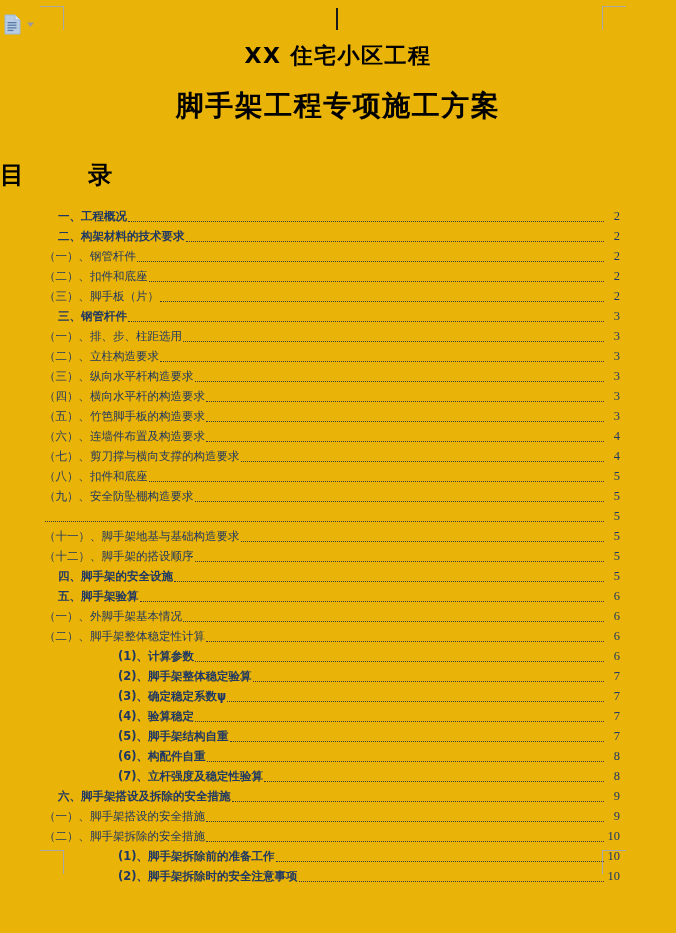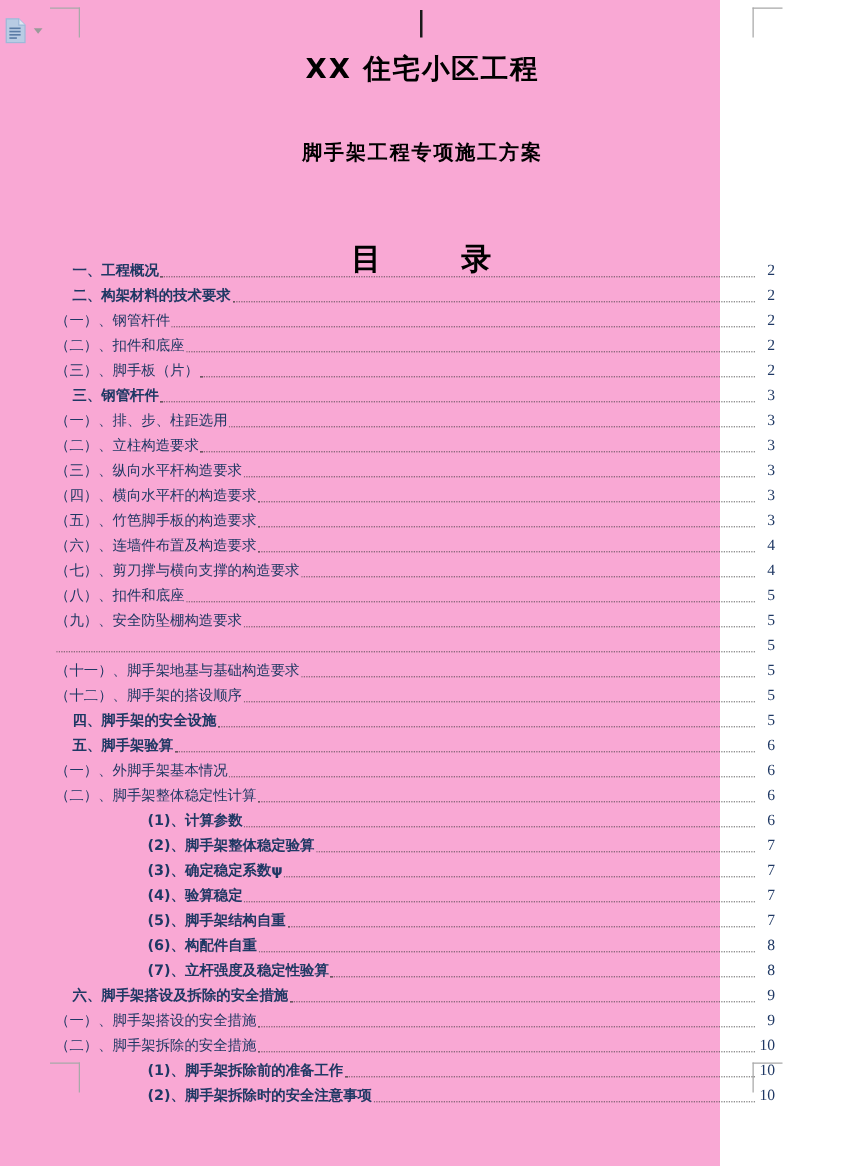--- a/index.html
+++ b/index.html
@@ -13,23 +13,23 @@
     height: 933px;
     position: relative;
     overflow: hidden;
     -webkit-font-smoothing: none;
   }
 
   
   #page {
     position: absolute;
     left: 0; top: 0;
-    width: 576px;
+    width: 676px;
     height: 933px;
-    background: #f9a8d4;
+    background: #eab308;
   }
 
   
   .corner {
     position: absolute;
     width: 24px;
     height: 24px;
   }
   .corner::before, .corner::after {
     content: "";
@@ -99,27 +99,26 @@
     color: #000000;
     letter-spacing: 1.5px;
   }
   #title-line-1 {
     font-size: 22px;
     margin: 0;
     padding-top: 42px;
     line-height: 28px;
   }
   #title-line-2 {
-    font-size: 16px;
-    margin: 16px;
+    font-size: 28px;
+    margin: 0;
     padding-top: 22px;
     line-height: 28px;
   }
   #toc-heading {
-    text-align: center;
     font-family: "DejaVu Sans", "Liberation Sans", sans-serif;
     font-weight: bold;
     font-size: 24px;
     color: #000000;
     margin: 0;
     padding-top: 40px;
     line-height: 30px;
     letter-spacing: 2px;
     white-space: pre;
   }

